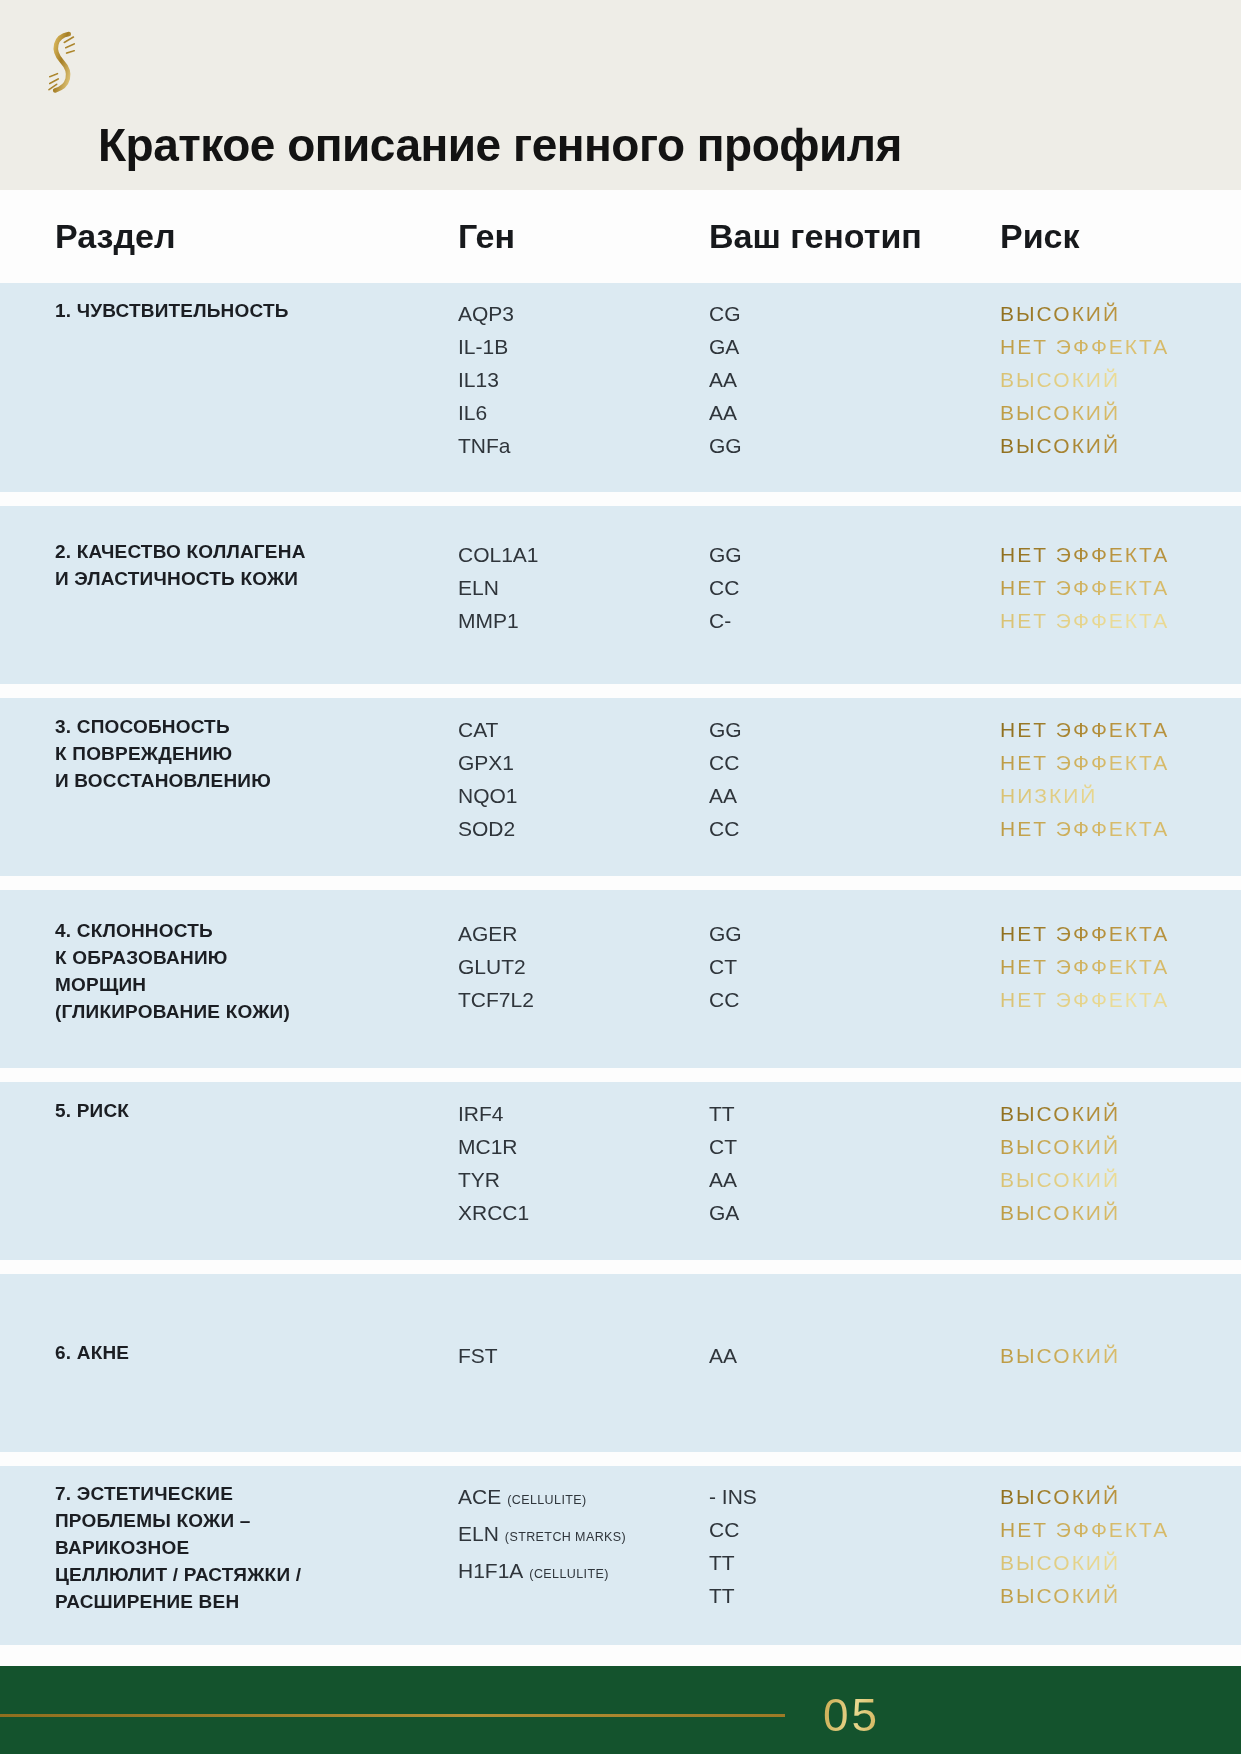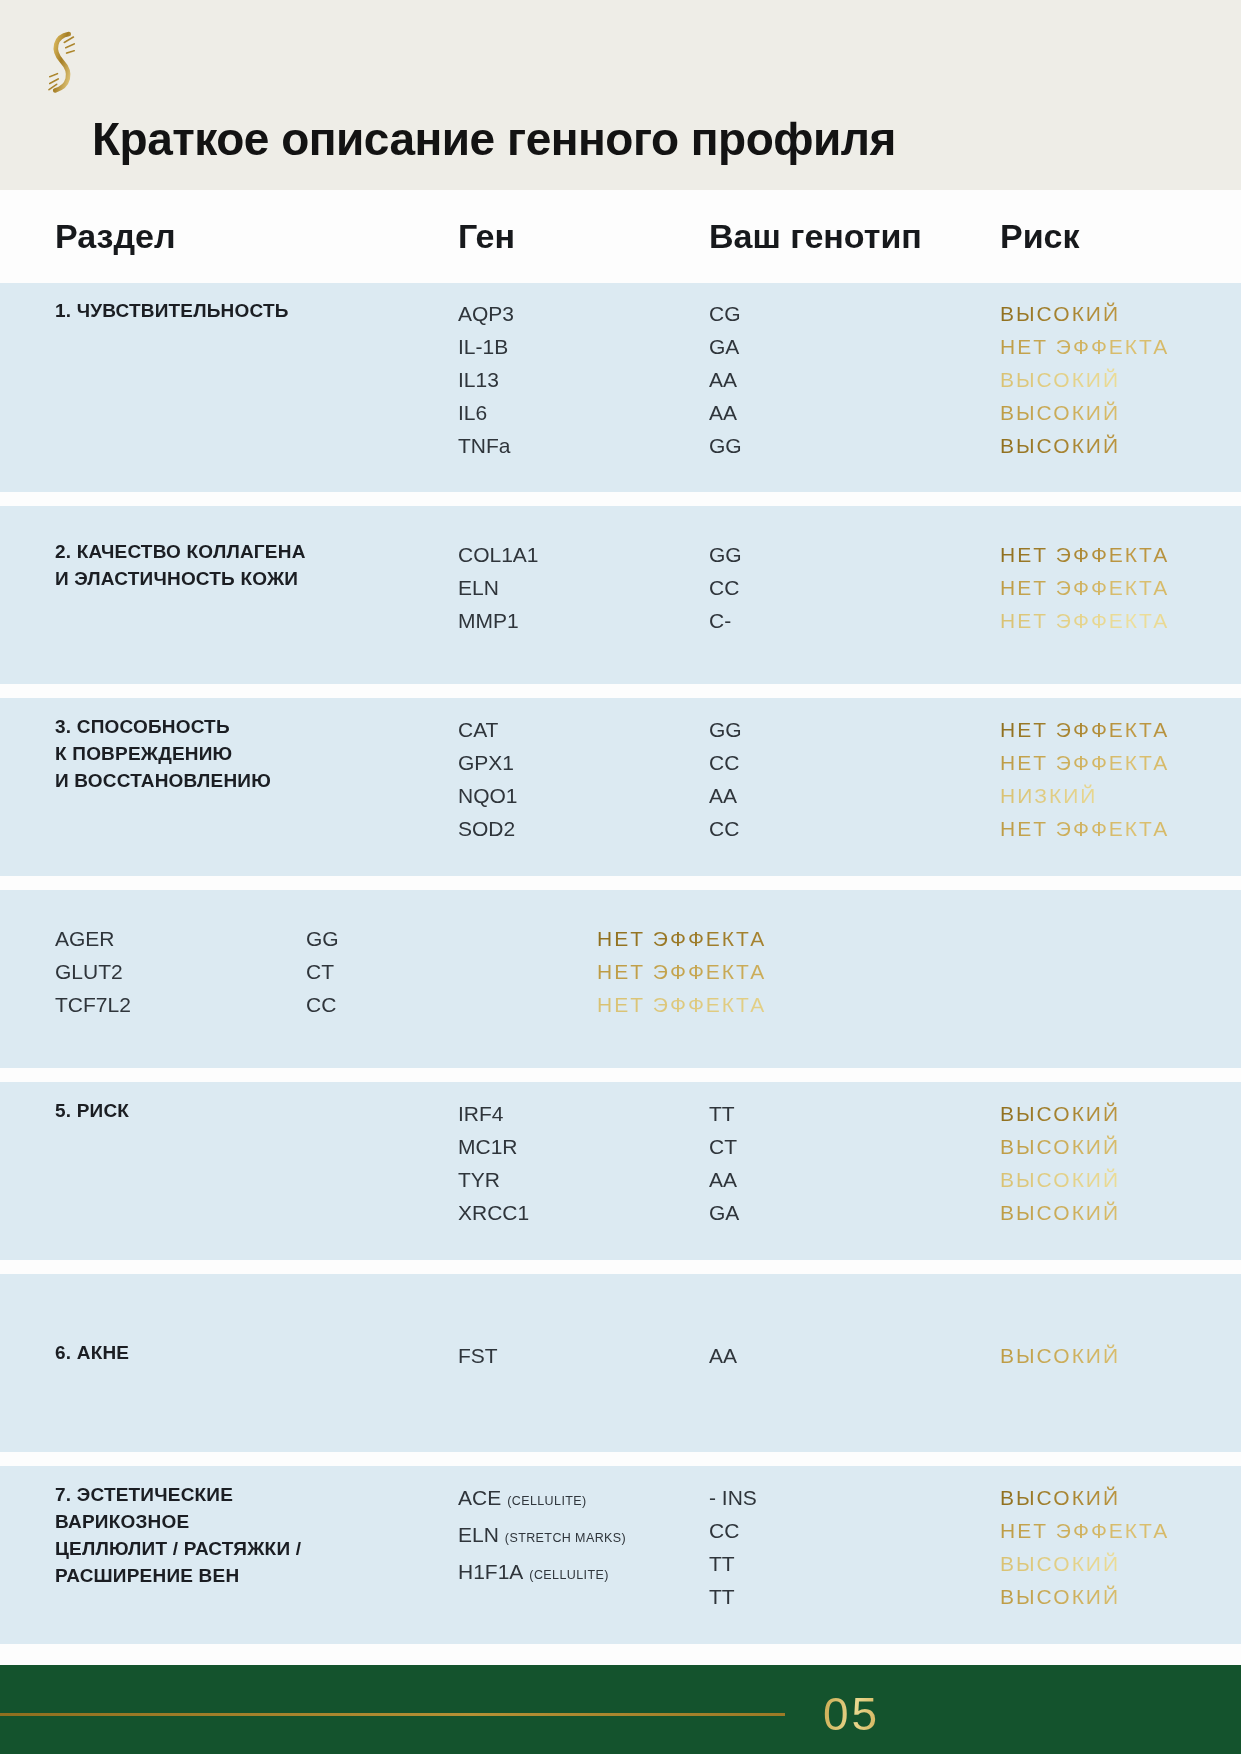--- a/index.html
+++ b/index.html
@@ -10,21 +10,21 @@
   }
   .page{width:1241px;height:1754px;overflow:hidden;display:flex;flex-direction:column;}
 
   
   .top{
     position:relative;height:190px;flex:none;
     background:#eeede7;
   }
   .logo{position:absolute;left:46px;top:30px;}
   .title{
-    position:absolute;left:80px;top:100px;margin:12px;
+    position:absolute;left:80px;top:100px;margin:18px;
     font-size:46px;font-weight:800;letter-spacing:-0.5px;color:#131313;text-align:right;
   }
 
   
   .table-area{background:#fdfdfd;flex:none;}
   .thead{
     height:93px;display:flex;align-items:center;
     padding:0 0 0 55px;box-sizing:border-box;
     font-size:34px;font-weight:800;color:#17191c;
   }
@@ -192,20 +192,26 @@
               <div class="risk-line sh-dark">НЕТ ЭФФЕКТА</div>
               <div class="risk-line sh-mid">НЕТ ЭФФЕКТА</div>
               <div class="risk-line sh-pale">НИЗКИЙ</div>
               <div class="risk-line sh-mid">НЕТ ЭФФЕКТА</div>
             </div>
     </div>
   </section>
 
   <section class="block">
     <div class="inner">
+      <div class="c-label">
+              <div class="label-line">4. СКЛОННОСТЬ</div>
+              <div class="label-line">К ОБРАЗОВАНИЮ</div>
+              <div class="label-line">МОРЩИН</div>
+              <div class="label-line">(ГЛИКИРОВАНИЕ КОЖИ)</div>
+            </div>
       <div class="c-gene">
               <div class="gene-line"><span>AGER</span></div>
               <div class="gene-line"><span>GLUT2</span></div>
               <div class="gene-line"><span>TCF7L2</span></div>
             </div>
       <div class="c-geno">
               <div class="geno-line">GG</div>
               <div class="geno-line">CT</div>
               <div class="geno-line">CC</div>
             </div>
@@ -257,20 +263,21 @@
       <div class="c-risk">
               <div class="risk-line sh-mid">ВЫСОКИЙ</div>
             </div>
     </div>
   </section>
 
   <section class="block">
     <div class="inner">
       <div class="c-label">
               <div class="label-line">7. ЭСТЕТИЧЕСКИЕ</div>
+              <div class="label-line">ПРОБЛЕМЫ КОЖИ –</div>
               <div class="label-line">ВАРИКОЗНОЕ</div>
               <div class="label-line">ЦЕЛЛЮЛИТ / РАСТЯЖКИ /</div>
               <div class="label-line">РАСШИРЕНИЕ ВЕН</div>
             </div>
       <div class="c-gene">
               <div class="gene-line"><span>ACE</span><span class="gene-note">(CELLULITE)</span></div>
               <div class="gene-line"><span>ELN</span><span class="gene-note">(STRETCH MARKS)</span></div>
               <div class="gene-line"><span>H1F1A</span><span class="gene-note">(CELLULITE)</span></div>
             </div>
       <div class="c-geno">

